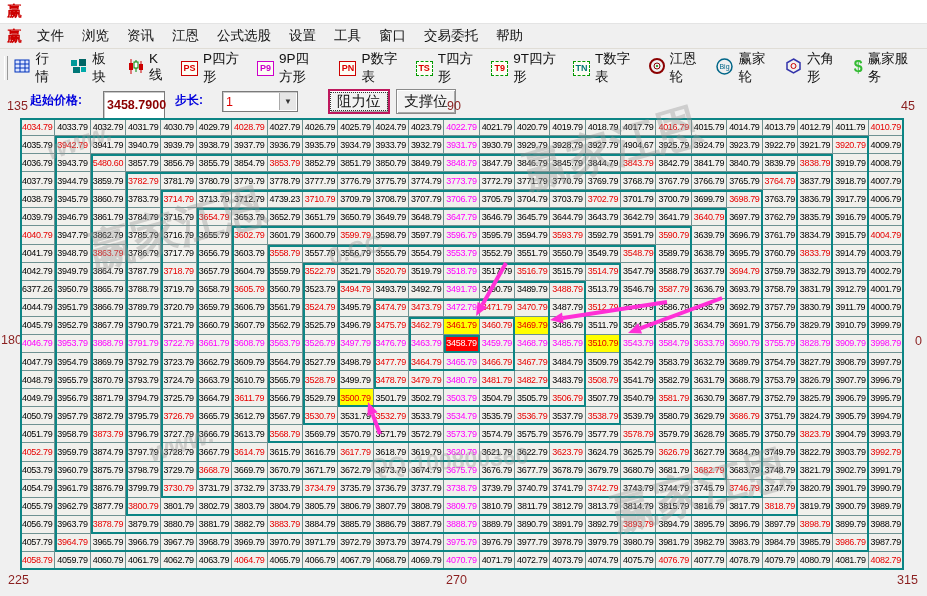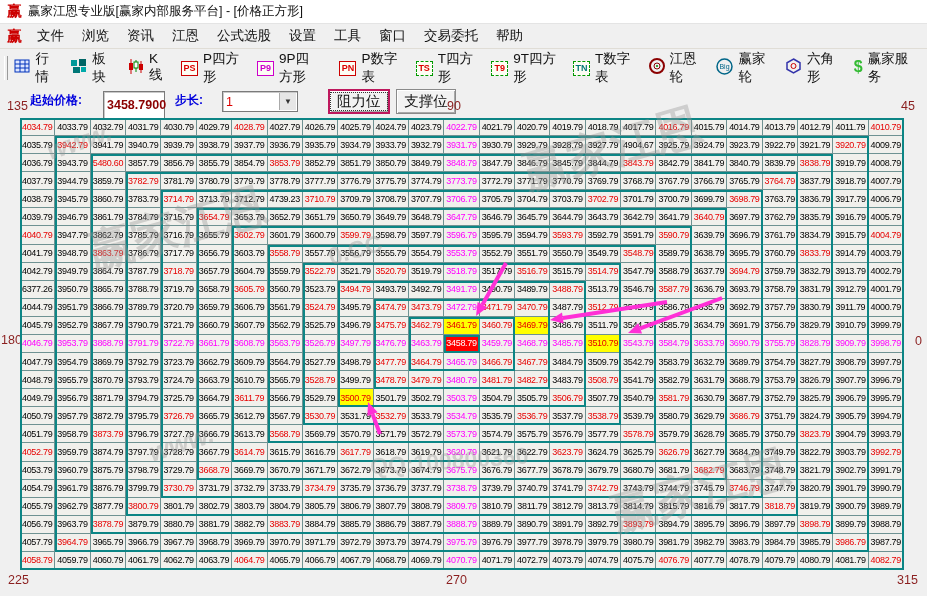--- a/index.html
+++ b/index.html
@@ -50,21 +50,20 @@
   .wm{position:absolute;color:rgba(150,150,150,0.38);font-weight:bold;pointer-events:none;white-space:nowrap;}
   #arrow-layer{position:absolute;left:0;top:0;pointer-events:none;}
 </style>
 </head>
 <body>
 
 <div id="app">
 
   <div id="titlebar">
     <span class="logo">赢</span>
-    <span id="title-text">赢家江恩专业版[赢家内部服务平台] - [价格正方形]</span>
   </div>
 
   <div id="menubar">
     <span class="logo">赢</span>
   <span class="mi">文件</span>
       <span class="mi">浏览</span>
       <span class="mi">资讯</span>
       <span class="mi">江恩</span>
       <span class="mi">公式选股</span>
       <span class="mi">设置</span>

